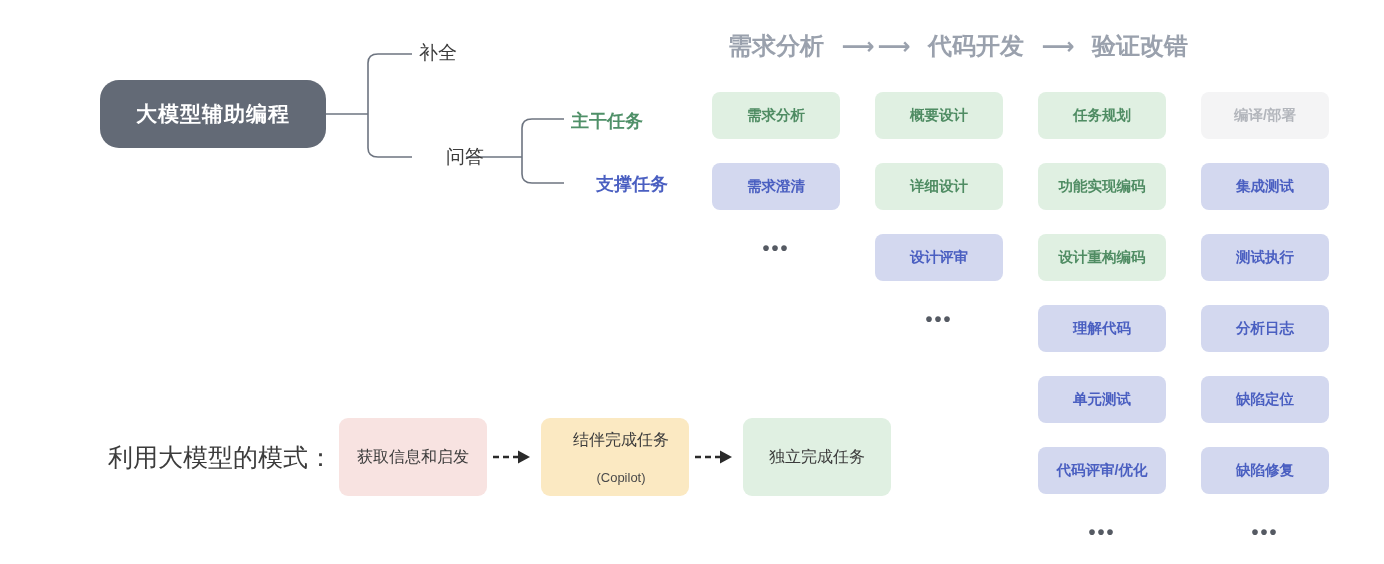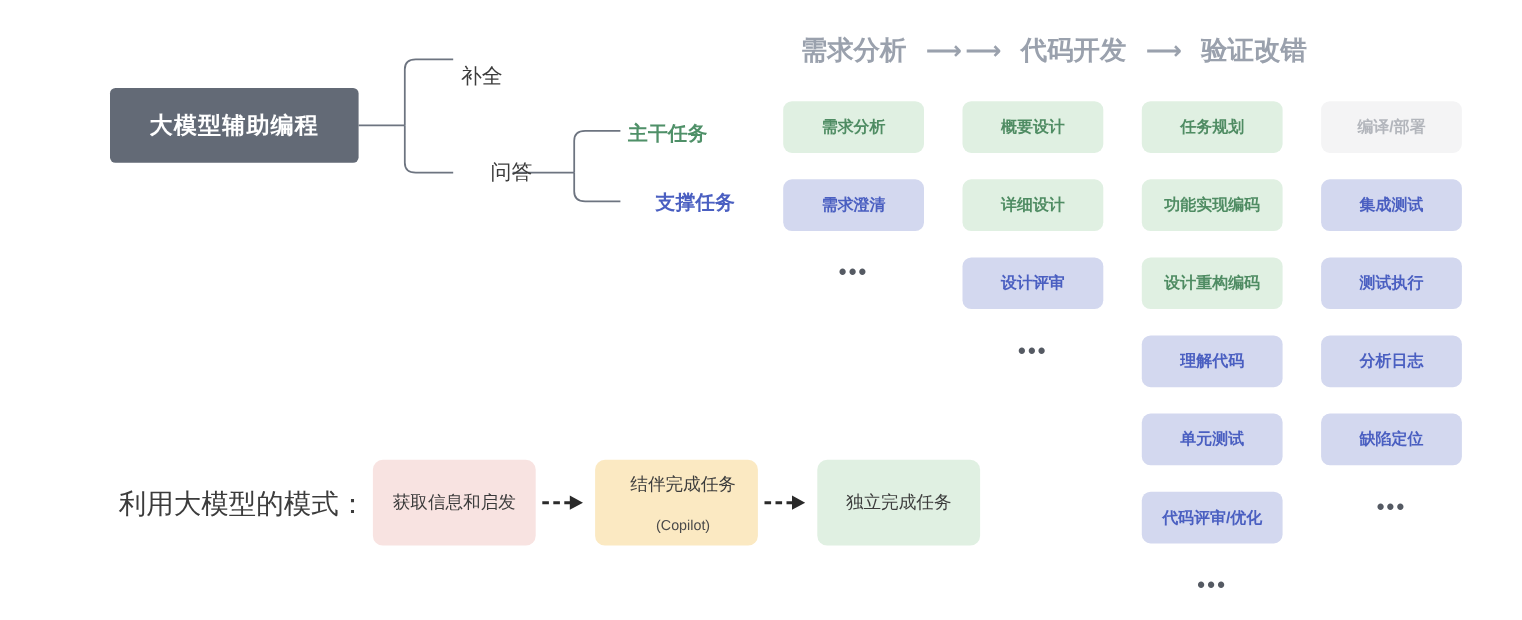--- a/index.html
+++ b/index.html
@@ -21,21 +21,21 @@
   }
 
   
   .root-box {
     position: absolute;
     left: 100px;
     top: 80px;
     width: 226px;
     height: 68px;
     background: #636a76;
-    border-radius: 5px;
+    border-radius: 19px;
     display: flex;
     align-items: center;
     justify-content: center;
     color: #ffffff;
     font-size: 21px;
     font-weight: bold;
     letter-spacing: 1px;
   }
 
   .tree-svg {
@@ -46,21 +46,21 @@
     height: 564px;
     pointer-events: none;
   }
 
   .tree-label {
     position: absolute;
     font-size: 19px;
     color: #3c3c3c;
     white-space: nowrap;
   }
-  .tree-label.l1 { left: 419px; top: 40px; margin-top: 16px; }
+  .tree-label.l1 { left: 419px; top: 40px; }
   .tree-label.l2 { left: 419px; top: 144px; margin-left: 27px; }
 
   .tree-leaf {
     position: absolute;
     font-size: 18px;
     font-weight: bold;
     white-space: nowrap;
   }
   .tree-leaf.green { left: 571px; top: 109px; color: #4f9068; }
   .tree-leaf.blue  { left: 596px; top: 172px; color: #4a5fc1; }
@@ -262,20 +262,23 @@
         </div>
         <div class="card blue">
           <span>测试执行</span>
         </div>
         <div class="card blue">
           <span>分析日志</span>
         </div>
         <div class="card blue">
           <span>缺陷定位</span>
         </div>
+        <div class="card blue">
+          <span>缺陷修复</span>
+        </div>
         <div class="ellipsis">•••</div>
       </div>
     </div>
 
   <div class="mode-row">
     <div class="mode-title">利用大模型的模式：</div>
 
     <div class="mode-card pink">
       <span>获取信息和启发</span>
     </div>

